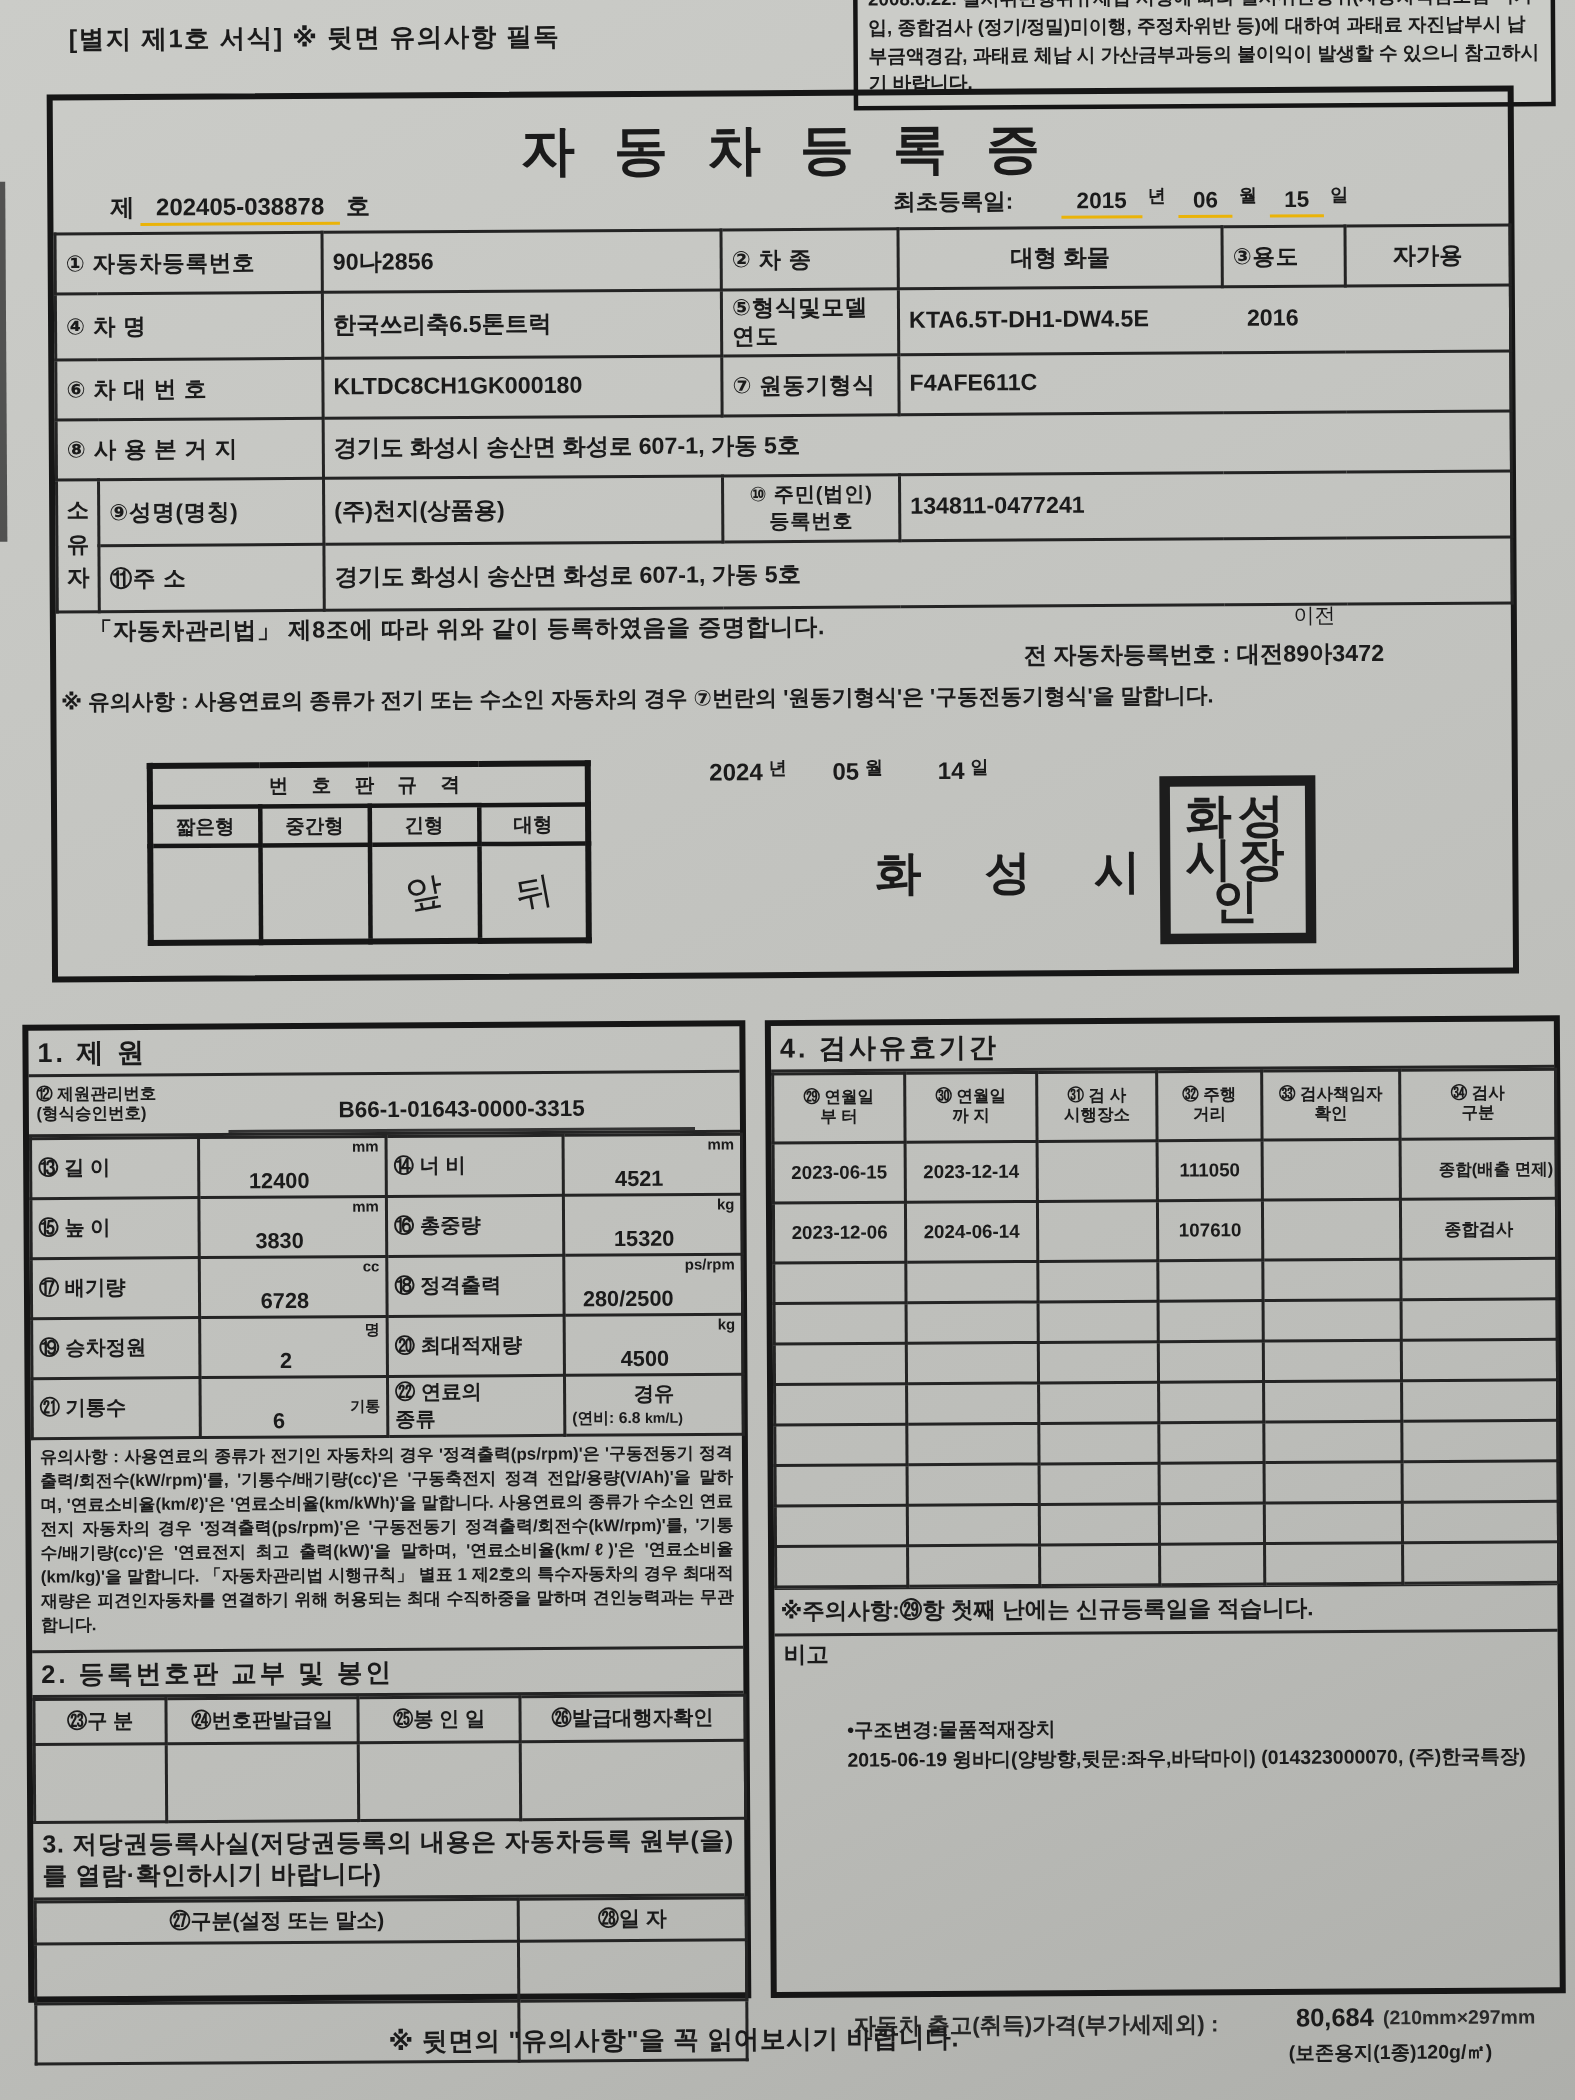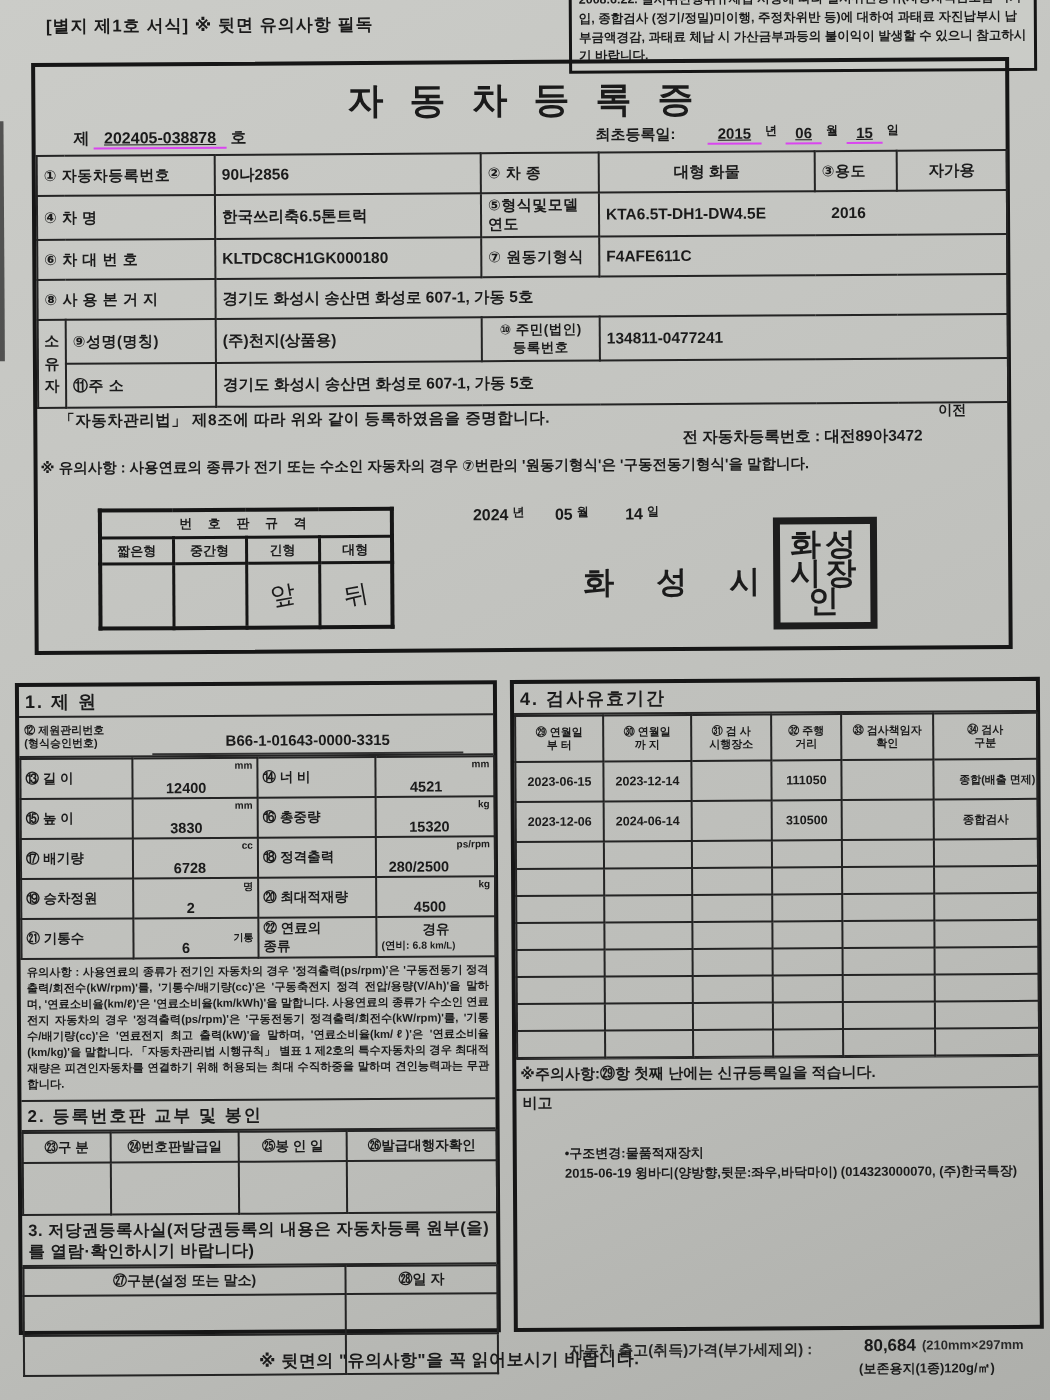--- a/index.html
+++ b/index.html
@@ -13,31 +13,31 @@
   .abs{position:absolute;}
   .pre{white-space:pre-line;}
   
   .form-label{left:50px;top:12px;font-size:17px;font-weight:700;letter-spacing:1px;}
   .top-note{left:573px;top:-16px;width:468px;border:3px solid #151515;background:rgba(205,206,202,.6);
     font-size:12.5px;font-weight:700;line-height:1.5;padding:4px 7px 5px;box-sizing:border-box;}
   
   .main-box{left:35px;top:60px;width:978px;height:592px;border:4px solid #161616;box-sizing:border-box;}
   .title{top:12px;left:0;width:100%;text-align:center;font-size:36px;font-weight:700;letter-spacing:26px;text-indent:26px;}
   .docno-row{top:62px;left:38px;font-size:16px;font-weight:700;}
-  .num-u{border-bottom:2px solid #d946ef;padding:0 10px 1px;font-weight:700;text-decoration:underline;}
+  .num-u{border-bottom:2px solid #eab308;padding:0 10px 1px;font-weight:700;}
   .firstreg{top:60px;left:560px;font-size:15px;font-weight:700;}
   .unit-s{font-size:12px;vertical-align:4px;font-weight:700;margin:0 4px;}
   table{border-collapse:collapse;table-layout:fixed;}
   .main-tbl{position:absolute;top:88px;left:0;width:970px;height:248px;}
   .main-tbl td{border:2px solid #242424;font-size:15px;font-weight:700;padding:2px 6px;vertical-align:middle;overflow:hidden;}
   .main-tbl td.lab{letter-spacing:0.5px;}
   .main-tbl td.val{font-size:15.5px;}
   .main-tbl td.vert{width:26px;padding:2px 3px;text-align:center;line-height:1.5;word-break:break-all;font-size:15px;}
   .stmt{top:344px;left:22px;font-size:15.5px;font-weight:700;letter-spacing:0.5px;}
-  .transfer{top:340px;left:901px;font-size:14px;font-weight:700;}
+  .transfer{top:340px;left:825px;font-size:14px;font-weight:400;}
   .prevreg{top:364px;left:645px;font-size:15.5px;font-weight:700;}
   .caution{top:392px;left:3px;width:960px;font-size:14.5px;font-weight:700;}
   
   .plate-tbl{position:absolute;top:442px;left:60px;width:296px;height:122px;border:4px solid #161616;}
   .plate-tbl td,.plate-tbl th{border:3px solid #161616;font-size:13px;font-weight:700;text-align:center;padding:1px;}
   .plate-title{font-size:15px;letter-spacing:6px;}
   .hand{font-size:25px;font-weight:400;font-family:"DejaVu Serif",serif;transform:rotate(-10deg);display:inline-block;}
   .issue-date{top:440px;left:435px;font-size:16px;font-weight:700;}
   .city{top:498px;left:545px;font-size:31px;font-weight:700;letter-spacing:42px;}
   .seal{top:455px;left:735px;width:104px;height:112px;border:7px solid #1d1d1d;box-sizing:border-box;
@@ -378,21 +378,21 @@
         <td class="dr">2023-12-14</td>
         <td class="dr"></td>
         <td class="dr">111050</td>
         <td class="dr"></td>
         <td class="dr" style="font-size:11px;text-align:right">종합(배출 면제)</td>
       </tr>
       <tr class="dr">
         <td class="dr">2023-12-06</td>
         <td class="dr">2024-06-14</td>
         <td class="dr"></td>
-        <td class="dr">310500</td>
+        <td class="dr">107610</td>
         <td class="dr"></td>
         <td class="dr" style="font-size:11.5px">종합검사</td>
       </tr>
       <tr class="er">
             <td></td>
             <td></td>
             <td></td>
             <td></td>
             <td></td>
             <td></td>

